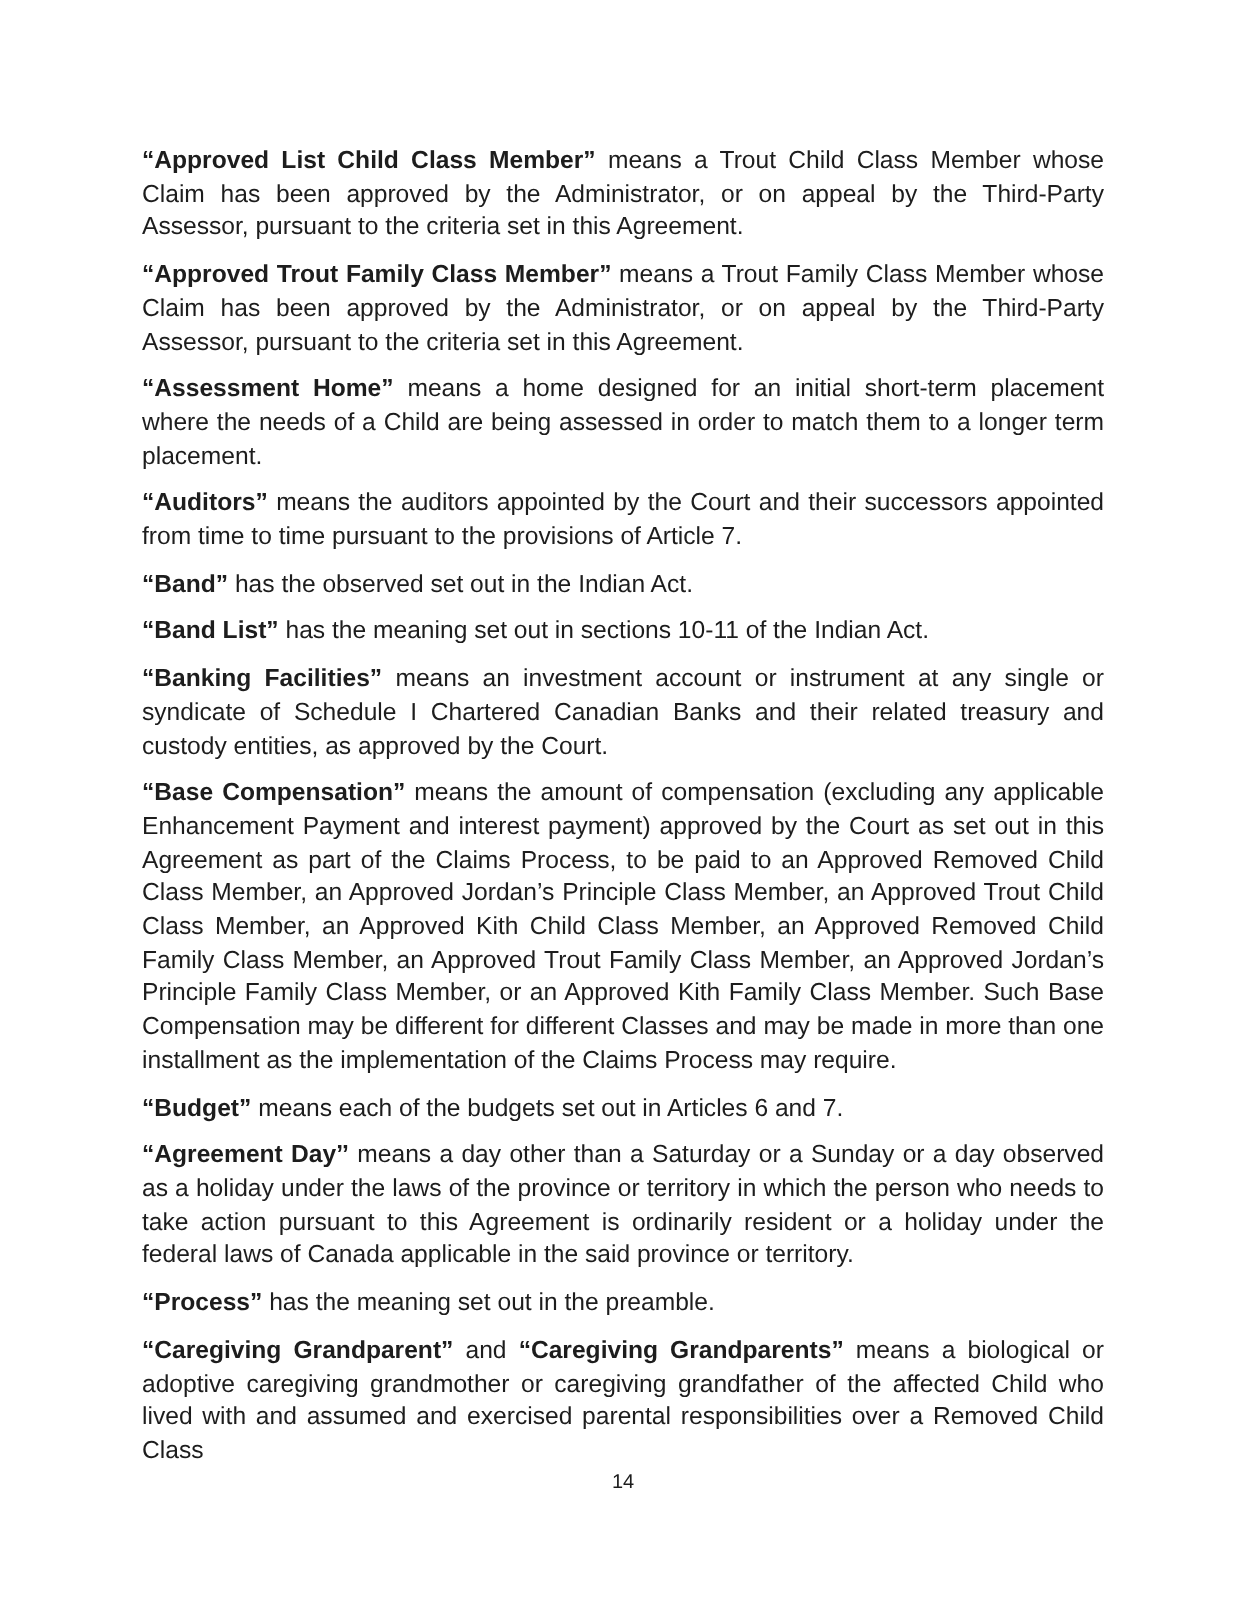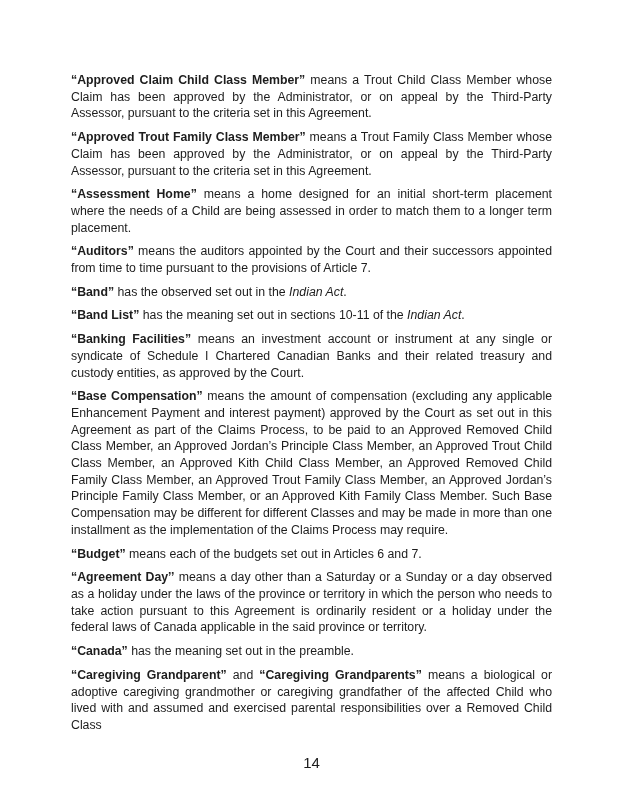--- a/index.html
+++ b/index.html
@@ -24,42 +24,42 @@
   p.para {
     margin: 0 0 7px 0;
     text-align: justify;
     font-size: 12.3px;
     line-height: 16.7px;
   }
   p.para.cont {
     text-align-last: justify;
   }
   .b { font-weight: bold; }
-  .i { font-style: italic; }
+  .i { }
   .page-number {
     position: absolute;
-    top: 755px;
+    top: 734px;
     left: 0;
     width: 100%;
     text-align: center;
-    font-size: 15px;
+    font-size: 10px;
     line-height: 16px;
   }
 </style>
 </head>
 <body>
 
 <div class="content">
-    <p class="para"><span class="b">“Approved Claim Child Class Member”</span><span> means a Trout Child Class Member whose Claim has been approved by the Administrator, or on appeal by the Third-Party Assessor, pursuant to the criteria set in this Agreement.</span></p>
+    <p class="para"><span class="b">“Approved List Child Class Member”</span><span> means a Trout Child Class Member whose Claim has been approved by the Administrator, or on appeal by the Third-Party Assessor, pursuant to the criteria set in this Agreement.</span></p>
     <p class="para"><span class="b">“Approved Trout Family Class Member”</span><span> means a Trout Family Class Member whose Claim has been approved by the Administrator, or on appeal by the Third-Party Assessor, pursuant to the criteria set in this Agreement.</span></p>
     <p class="para"><span class="b">“Assessment Home”</span><span> means a home designed for an initial short-term placement where the needs of a Child are being assessed in order to match them to a longer term placement.</span></p>
     <p class="para"><span class="b">“Auditors”</span><span> means the auditors appointed by the Court and their successors appointed from time to time pursuant to the provisions of Article 7.</span></p>
     <p class="para"><span class="b">“Band”</span><span> has the observed set out in the </span><span class="i">Indian Act</span><span>.</span></p>
     <p class="para"><span class="b">“Band List”</span><span> has the meaning set out in sections 10-11 of the </span><span class="i">Indian Act</span><span>.</span></p>
     <p class="para"><span class="b">“Banking Facilities”</span><span> means an investment account or instrument at any single or syndicate of Schedule I Chartered Canadian Banks and their related treasury and custody entities, as approved by the Court.</span></p>
     <p class="para"><span class="b">“Base Compensation”</span><span> means the amount of compensation (excluding any applicable Enhancement Payment and interest payment) approved by the Court as set out in this Agreement as part of the Claims Process, to be paid to an Approved Removed Child Class Member, an Approved Jordan’s Principle Class Member, an Approved Trout Child Class Member, an Approved Kith Child Class Member, an Approved Removed Child Family Class Member, an Approved Trout Family Class Member, an Approved Jordan’s Principle Family Class Member, or an Approved Kith Family Class Member. Such Base Compensation may be different for different Classes and may be made in more than one installment as the implementation of the Claims Process may require.</span></p>
     <p class="para"><span class="b">“Budget”</span><span> means each of the budgets set out in Articles 6 and 7.</span></p>
     <p class="para"><span class="b">“Agreement Day’’</span><span> means a day other than a Saturday or a Sunday or a day observed as a holiday under the laws of the province or territory in which the person who needs to take action pursuant to this Agreement is ordinarily resident or a holiday under the federal laws of Canada applicable in the said province or territory.</span></p>
-    <p class="para"><span class="b">“Canada”</span><span> has the meaning set out in the preamble.</span></p>
+    <p class="para"><span class="b">“Process”</span><span> has the meaning set out in the preamble.</span></p>
     <p class="para cont"><span class="b">“Caregiving Grandparent”</span><span> and </span><span class="b">“Caregiving Grandparents”</span><span> means a biological or adoptive caregiving grandmother or caregiving grandfather of the affected Child who lived with and assumed and exercised parental responsibilities over a Removed Child Class</span></p>
   </div>
 
 <div class="page-number">14</div>
 
 </body></html>

